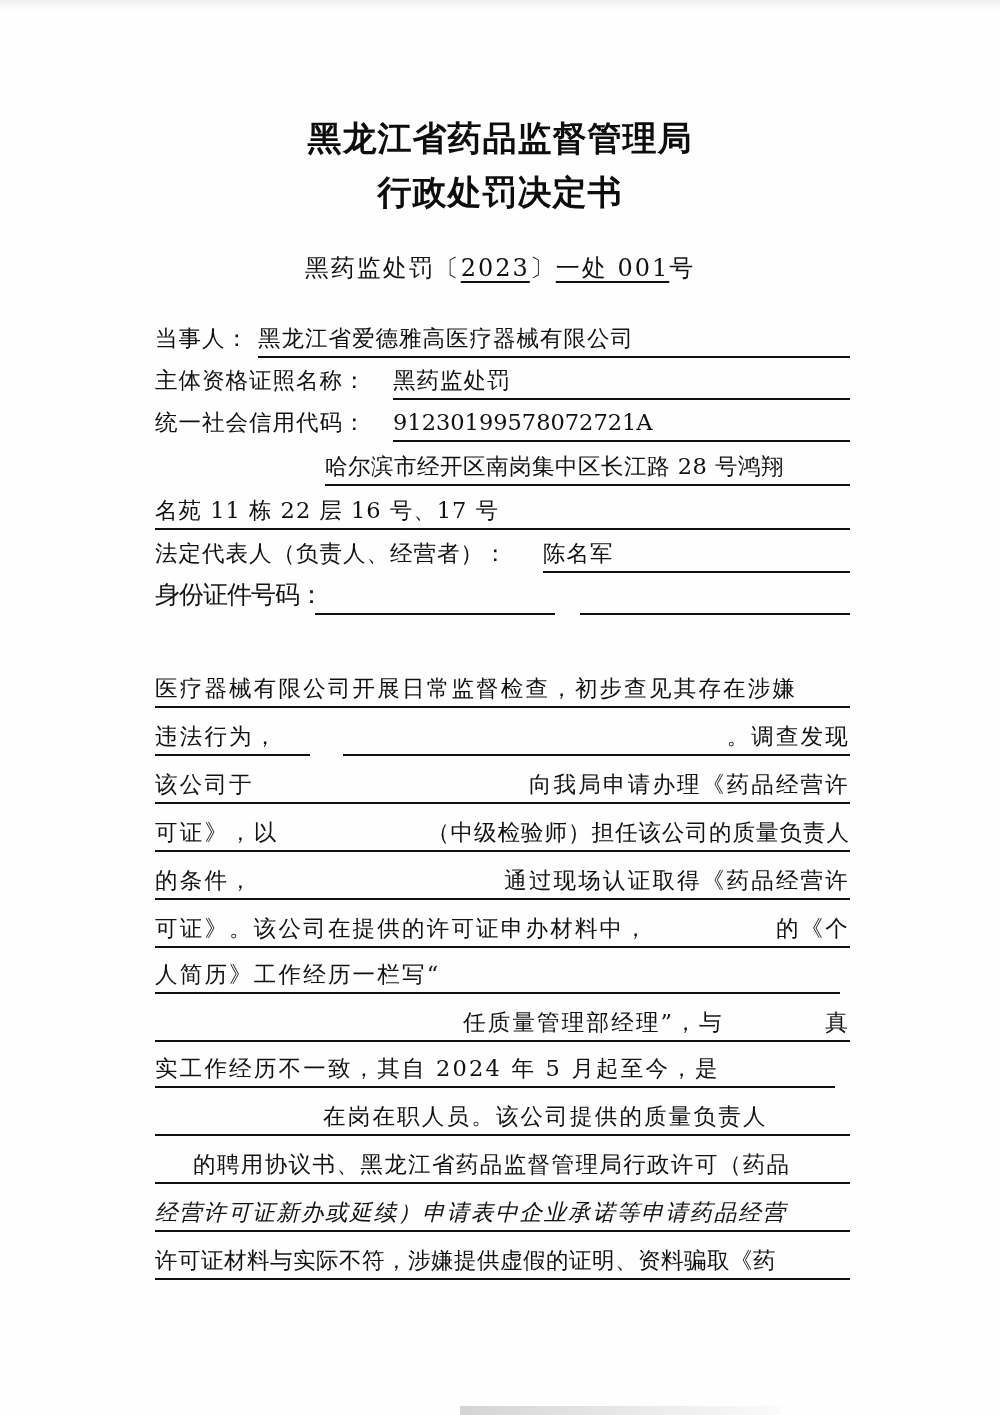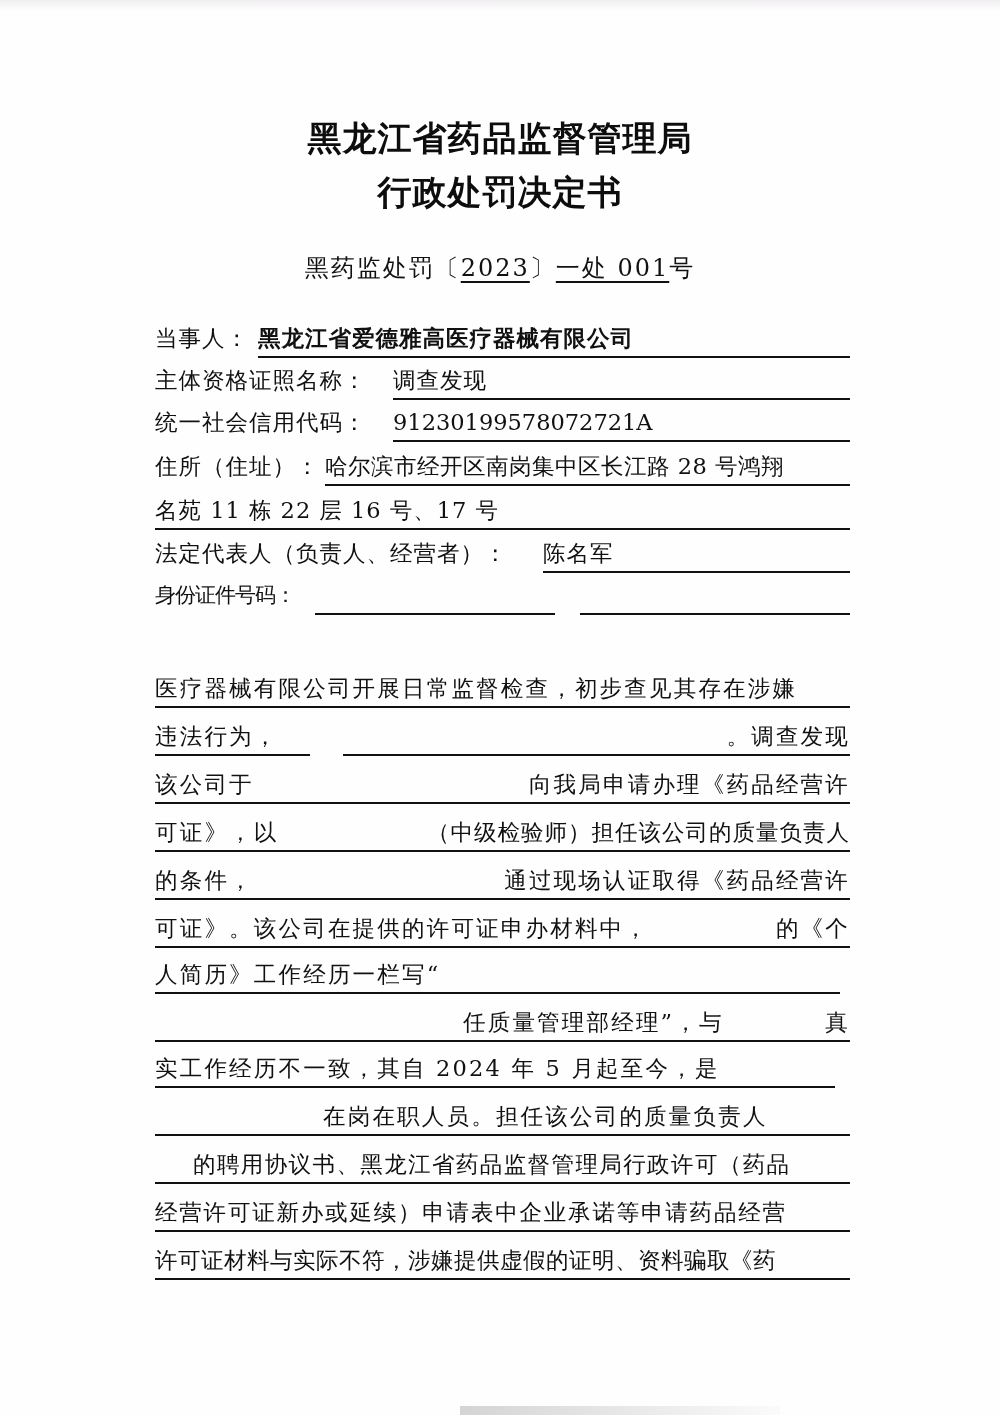--- a/index.html
+++ b/index.html
@@ -48,55 +48,54 @@
 
   <div class="title t1">黑龙江省药品监督管理局</div>
   <div class="title t2">行政处罚决定书</div>
 
   <div class="docno">
     <span>黑药监处罚〔</span><span class="u">2023</span><span>〕</span><span class="u">一处 001</span><span>号</span>
   </div>
 
   <div class="line" style="top:320px;">
     <span class="txt field-label" style="left:0;">当事人：</span>
-    <span class="txt field-value" style="left:103px;font-weight:bold;">黑龙江省爱德雅高医疗器械有限公司</span>
+    <span class="txt field-value" style="left:103px;">黑龙江省爱德雅高医疗器械有限公司</span>
     <div class="rule" style="left:103px; width:592px;"></div>
   </div>
 
   <div class="line" style="top:362px;">
     <span class="txt field-label" style="left:0;text-align:right;">主体资格证照名称：</span>
-    <span class="txt field-value" style="left:238px;">调查发现</span>
+    <span class="txt field-value" style="left:238px;">黑药监处罚</span>
     <div class="rule" style="left:238px; width:457px;"></div>
   </div>
 
   <div class="line" style="top:404px;">
     <span class="txt field-label" style="left:0;">统一社会信用代码：</span>
     <span class="txt field-value" style="left:238px; letter-spacing:0;">91230199578072721A</span>
     <div class="rule" style="left:238px; width:457px;"></div>
   </div>
 
   <div class="line" style="top:448px;">
-    <span class="txt field-label" style="left:0;">住所（住址）：</span>
     <span class="txt field-value" style="left:170px; letter-spacing:0.5px;">哈尔滨市经开区南岗集中区长江路 28 号鸿翔</span>
     <div class="rule" style="left:170px; width:525px;"></div>
   </div>
 
   <div class="line" style="top:492px;">
     <span class="txt field-value" style="left:0;">名苑 11 栋 22 层 16 号、17 号</span>
     <div class="rule" style="left:0; width:695px;"></div>
   </div>
 
   <div class="line" style="top:535px;">
     <span class="txt field-label" style="left:0;">法定代表人（负责人、经营者）：</span>
     <span class="txt field-value" style="left:388px;">陈名军</span>
     <div class="rule" style="left:388px; width:307px;"></div>
   </div>
 
   <div class="line" style="top:577px;">
-    <span class="txt field-label" style="left:0; font-family:'DejaVu Sans','Liberation Sans',sans-serif; font-size:21px; letter-spacing:-1px;">身份证件号码：</span>
+    <span class="txt field-label" style="left:0; font-family:'DejaVu Sans','Liberation Sans',sans-serif; font-size:25px; letter-spacing:-1px;">身份证件号码：</span>
     <span class="txt field-value" style="left:160px;"></span>
     <div class="rule" style="left:160px; width:240px;"></div>
     <div class="rule" style="left:425px; width:270px;"></div>
   </div>
 
 
   <div class="line body-line" style="top:670px;">
     <span class="txt" style="left:0;">医疗器械有限公司开展日常监督检查，初步查见其存在涉嫌</span>
     <div class="rule" style="left:0; width:695px;"></div>
   </div>
@@ -142,30 +141,30 @@
     <span class="txt" style="right:0;">真</span>
     <div class="rule" style="left:0; width:695px;"></div>
   </div>
 
   <div class="line body-line" style="top:1050px;">
     <span class="txt" style="left:0;">实工作经历不一致，其自 2024 年 5 月起至今，是</span>
     <div class="rule" style="left:0; width:680px;"></div>
   </div>
 
   <div class="line body-line" style="top:1098px;">
-    <span class="txt" style="left:168px;">在岗在职人员。担任该公司的质量负责人</span>
+    <span class="txt" style="left:168px;">在岗在职人员。该公司提供的质量负责人</span>
     <div class="rule" style="left:0; width:695px;"></div>
   </div>
 
   <div class="line body-line" style="top:1146px;">
     <span class="txt" style="left:38px; letter-spacing:1.4px;">的聘用协议书、黑龙江省药品监督管理局行政许可（药品</span>
     <div class="rule" style="left:0; width:695px;"></div>
   </div>
 
-  <div class="line body-line" style="top:1194px;">
+  <div class="line body-line" style="top:1194px;font-style:italic;">
     <span class="txt" style="left:0; letter-spacing:1.8px;">经营许可证新办或延续）申请表中企业承诺等申请药品经营</span>
     <div class="rule" style="left:0; width:695px;"></div>
   </div>
 
   <div class="line body-line" style="top:1242px;">
     <span class="txt" style="left:0; letter-spacing:0.5px;">许可证材料与实际不符，涉嫌提供虚假的证明、资料骗取《药</span>
     <div class="rule" style="left:0; width:695px;"></div>
   </div>
 
   <div class="scan-edge-bottom"></div>

